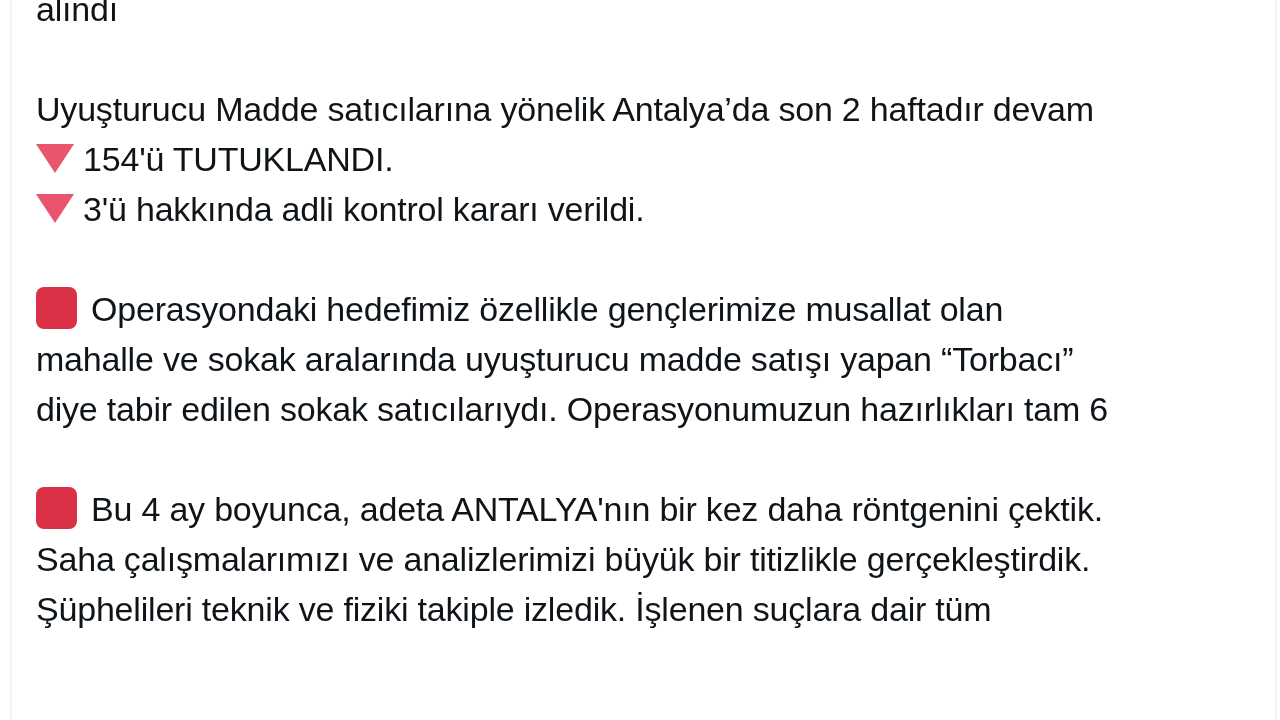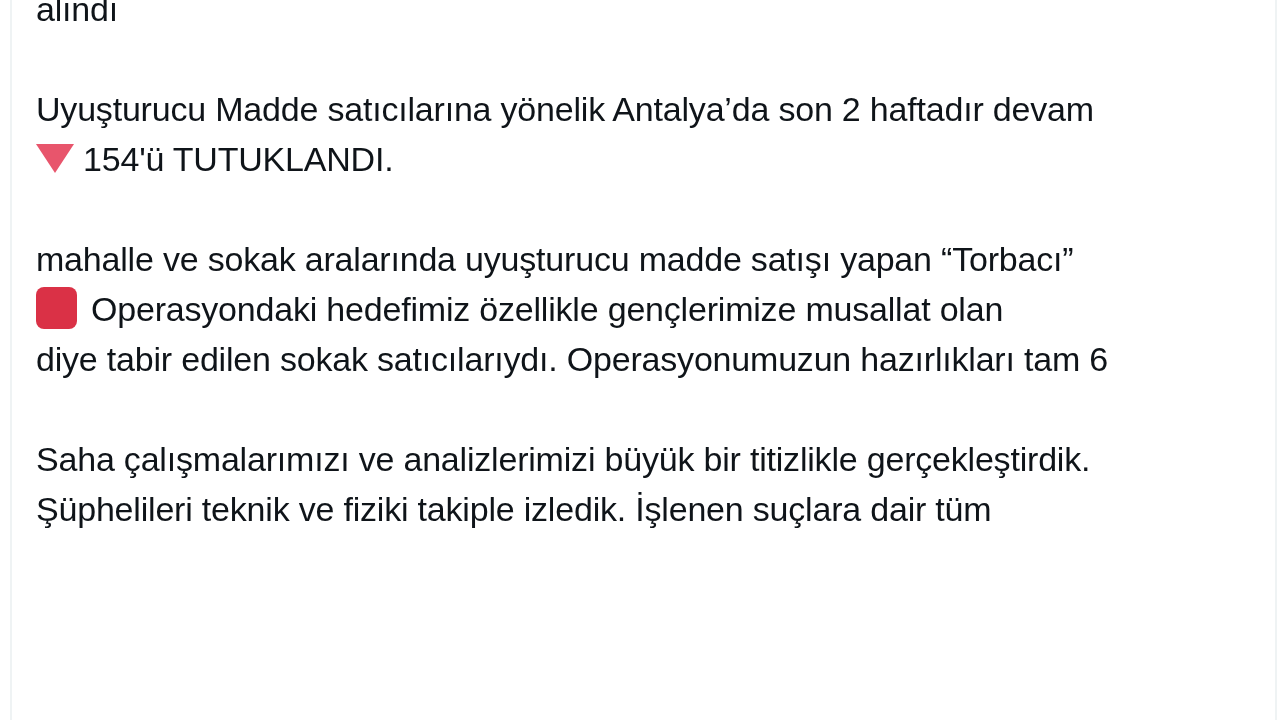--- a/index.html
+++ b/index.html
@@ -70,33 +70,39 @@
     <div class="line">
     <span class="txt"></span>
   </div>
     <div class="line">
     <span class="txt">Uyuşturucu Madde satıcılarına yönelik Antalya’da son 2 haftadır devam</span>
   </div>
     <div class="line">
     <span class="icon tri"></span><span class="txt">154'ü TUTUKLANDI.</span>
   </div>
     <div class="line">
+    <span class="icon tri"></span><span class="txt">3'ü hakkında adli kontrol kararı verildi.</span>
+  </div>
+    <div class="line">
     <span class="txt"></span>
   </div>
     <div class="line">
-    <span class="txt">mahalle ve sokak aralarında uyuşturucu madde satışı yapan “Torbacı”</span>
+    <span class="icon sq"></span><span class="txt">Operasyondaki hedefimiz özellikle gençlerimize musallat olan</span>
   </div>
     <div class="line">
-    <span class="icon sq"></span><span class="txt">Operasyondaki hedefimiz özellikle gençlerimize musallat olan</span>
+    <span class="txt">mahalle ve sokak aralarında uyuşturucu madde satışı yapan “Torbacı”</span>
   </div>
     <div class="line">
     <span class="txt">diye tabir edilen sokak satıcılarıydı. Operasyonumuzun hazırlıkları tam 6</span>
   </div>
     <div class="line">
     <span class="txt"></span>
+  </div>
+    <div class="line">
+    <span class="icon sq"></span><span class="txt">Bu 4 ay boyunca, adeta ANTALYA'nın bir kez daha röntgenini çektik.</span>
   </div>
     <div class="line">
     <span class="txt">Saha çalışmalarımızı ve analizlerimizi büyük bir titizlikle gerçekleştirdik.</span>
   </div>
     <div class="line">
     <span class="txt">Şüphelileri teknik ve fiziki takiple izledik. İşlenen suçlara dair tüm</span>
   </div>
   </div>
 
 </body></html>

